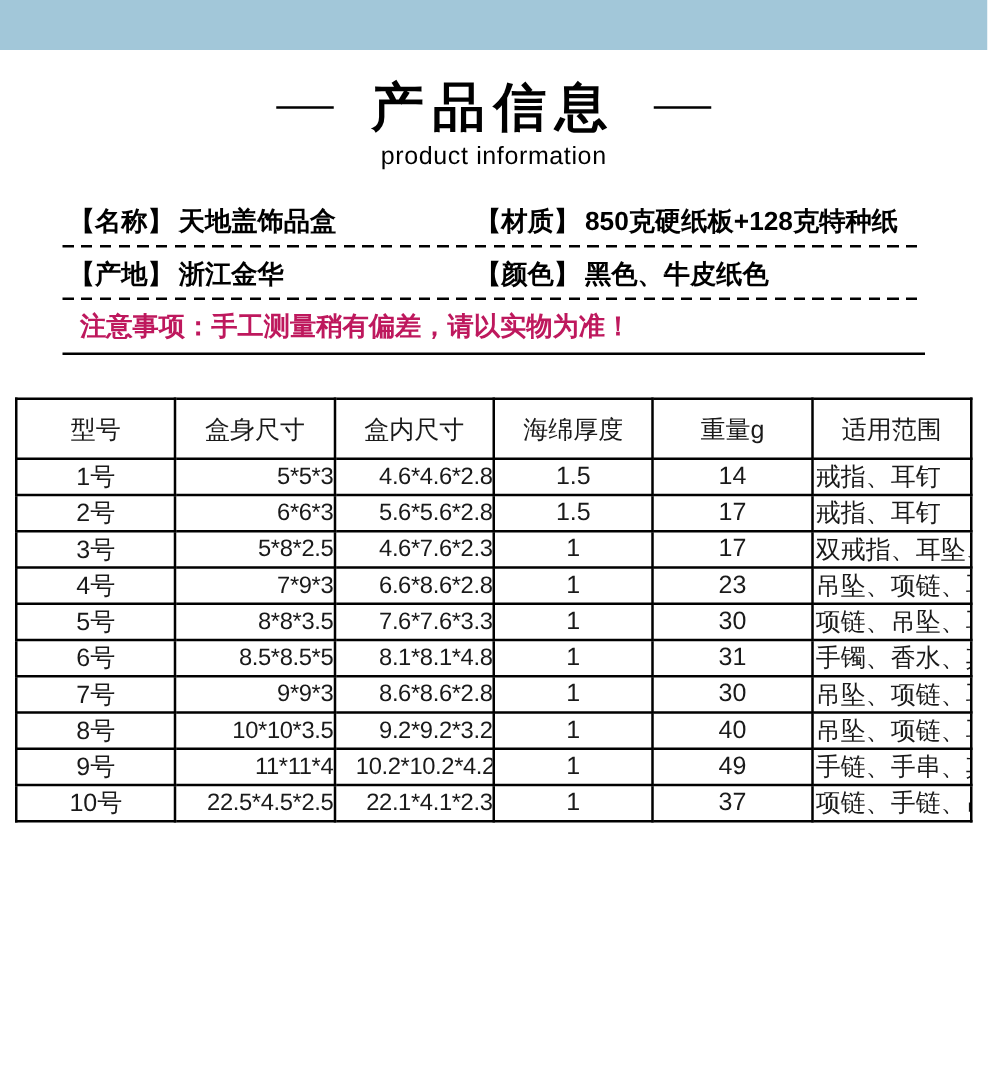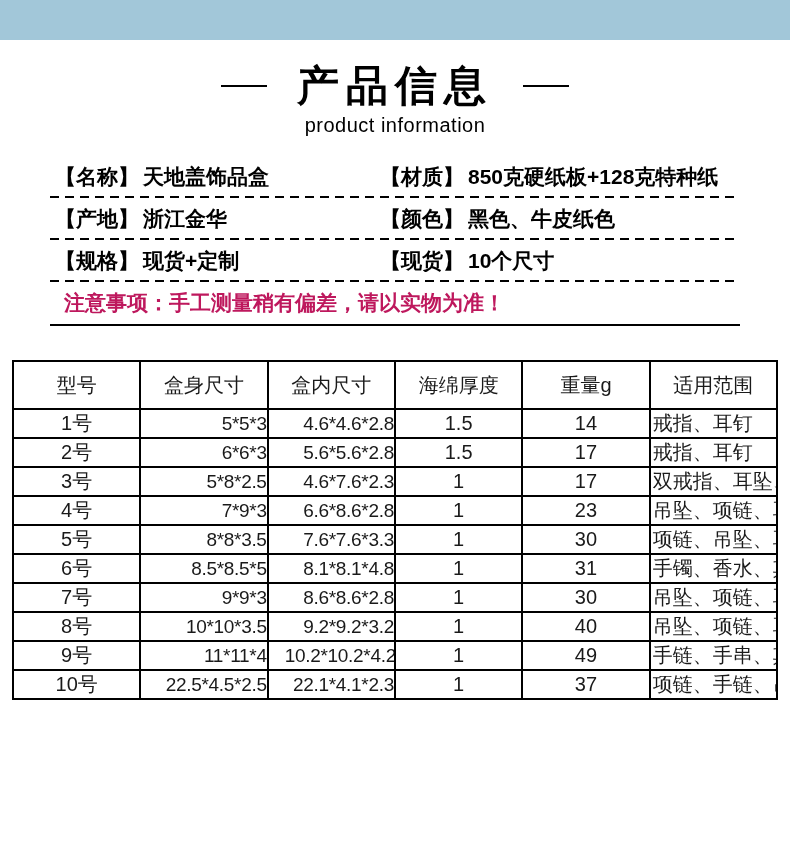--- a/index.html
+++ b/index.html
@@ -118,28 +118,20 @@
 
       <div class="info-row">
         <div class="info-cell-left">
           <span class="info-label">【产地】</span><span class="info-value">浙江金华</span>
         </div>
         <div class="info-cell-right">
           <span class="info-label">【颜色】</span><span class="info-value">黑色、牛皮纸色</span>
         </div>
       </div>
 
-      <div class="info-row">
-        <div class="info-cell-left">
-          <span class="info-label">【规格】</span><span class="info-value">现货+定制</span>
-        </div>
-        <div class="info-cell-right">
-          <span class="info-label">【现货】</span><span class="info-value">10个尺寸</span>
-        </div>
-      </div>
     </div>
   <div class="notice-row">注意事项：手工测量稍有偏差，请以实物为准！</div>
 </div>
 
 <table class="spec-table">
   <thead>
     <tr>
 
     <th class="hcell">型号</th>
         <th class="hcell">盒身尺寸</th>

